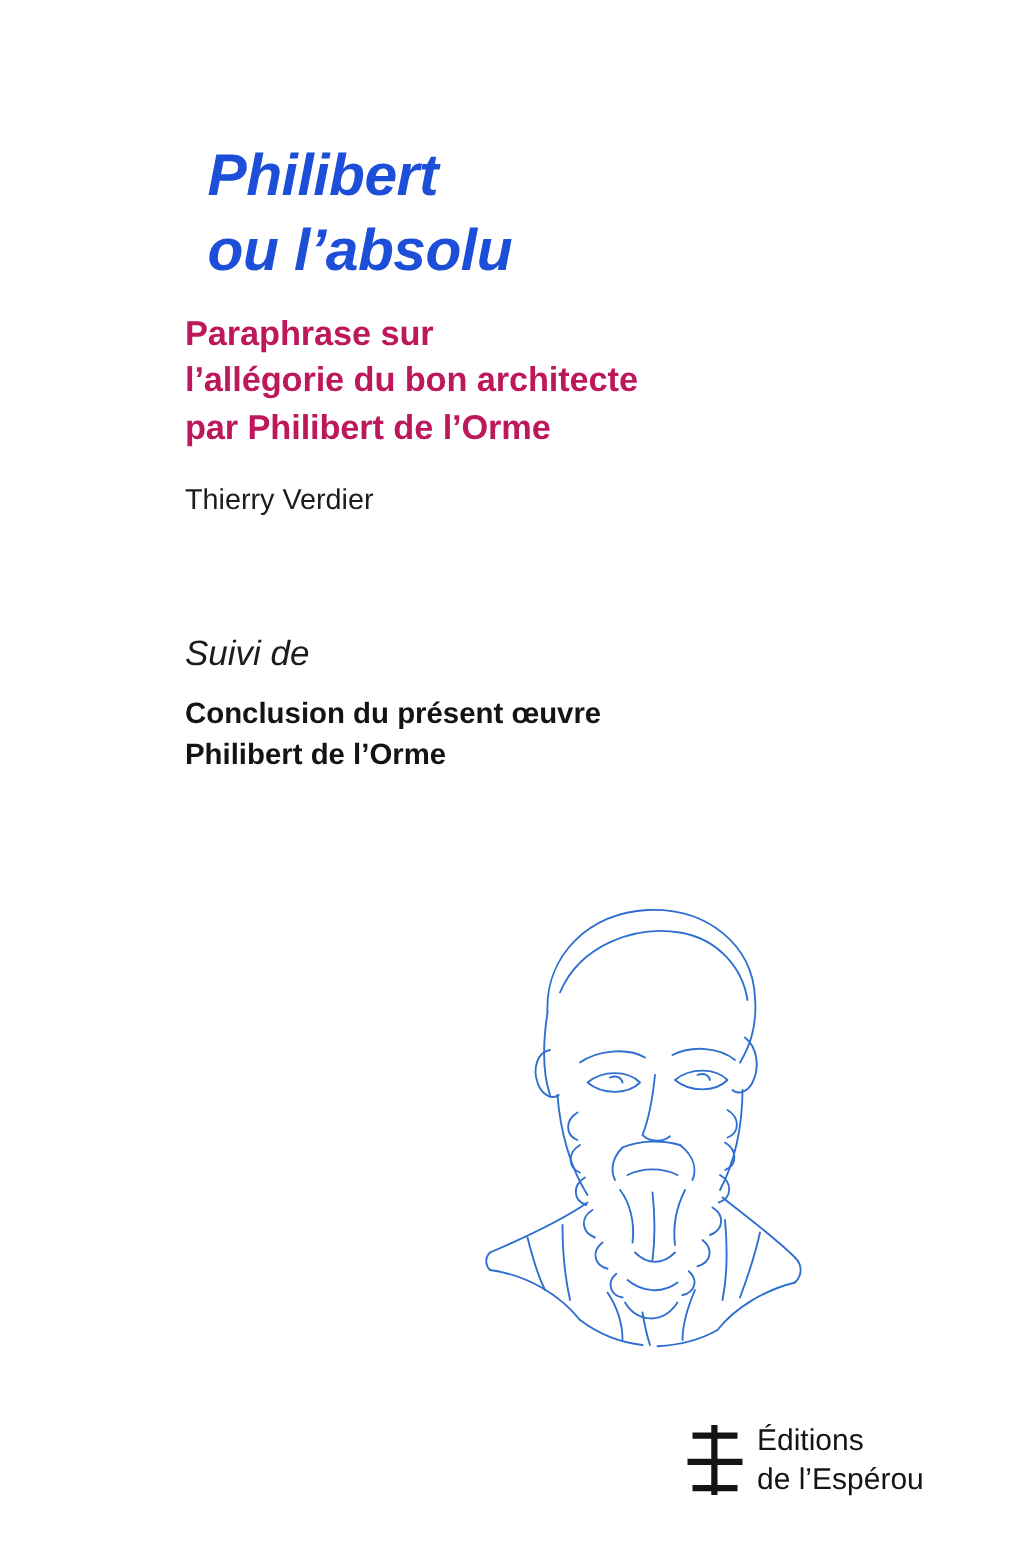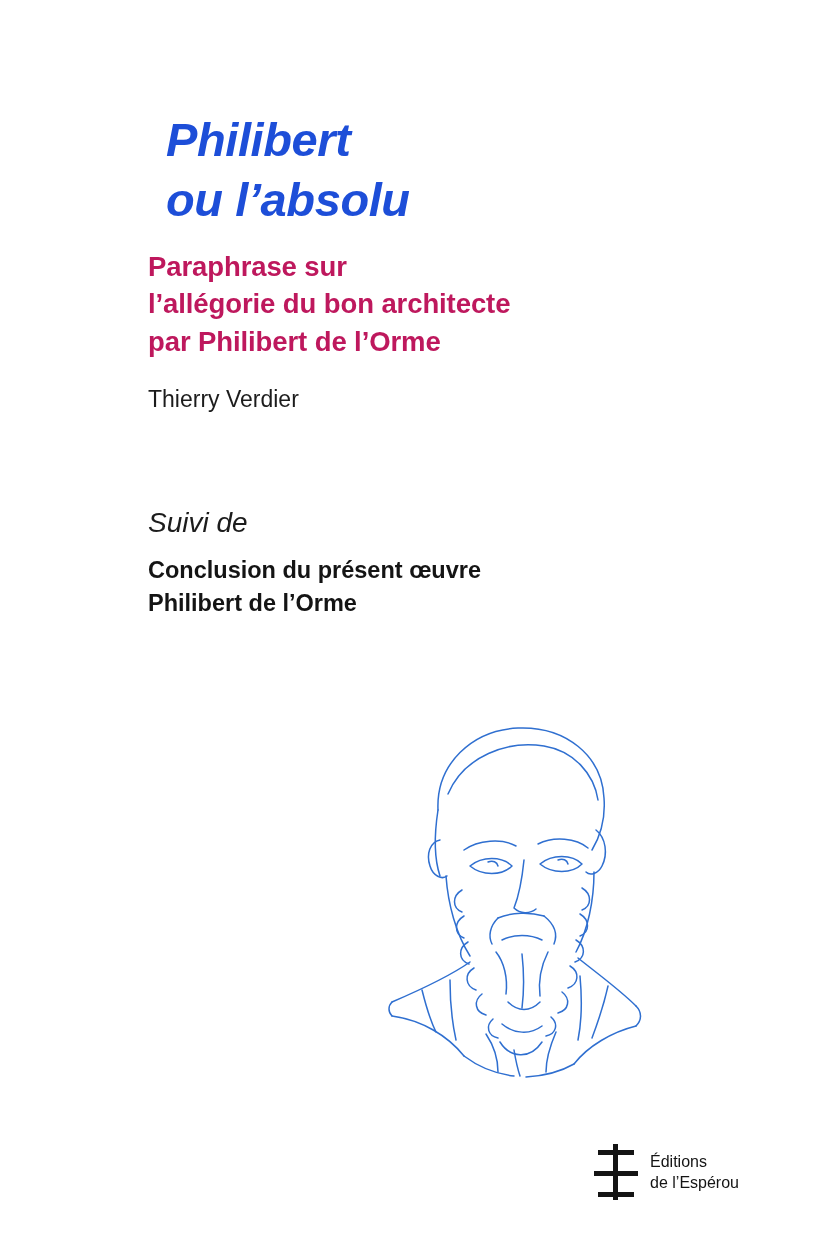--- a/index.html
+++ b/index.html
@@ -122,21 +122,21 @@
   .logo-mark .bar-mid {
     left: 0px;  top: 27px;  width: 44px; height: 5px;
   }
   .logo-mark .bar-bot {
     left: 4px;  top: 48px;  width: 36px; height: 5px;
   }
   .logo-mark .stem {
     left: 19px; top: 0px;   width: 5px;  height: 56px;
   }
   .publisher-name {
-    font-size: 16px;
+    font-size: 24px;
     line-height: 1.32;
     color: #141414;
     white-space: pre-line;
     text-align: left;
   }
 </style>
 </head>
 <body>
 
 <div class="page">

